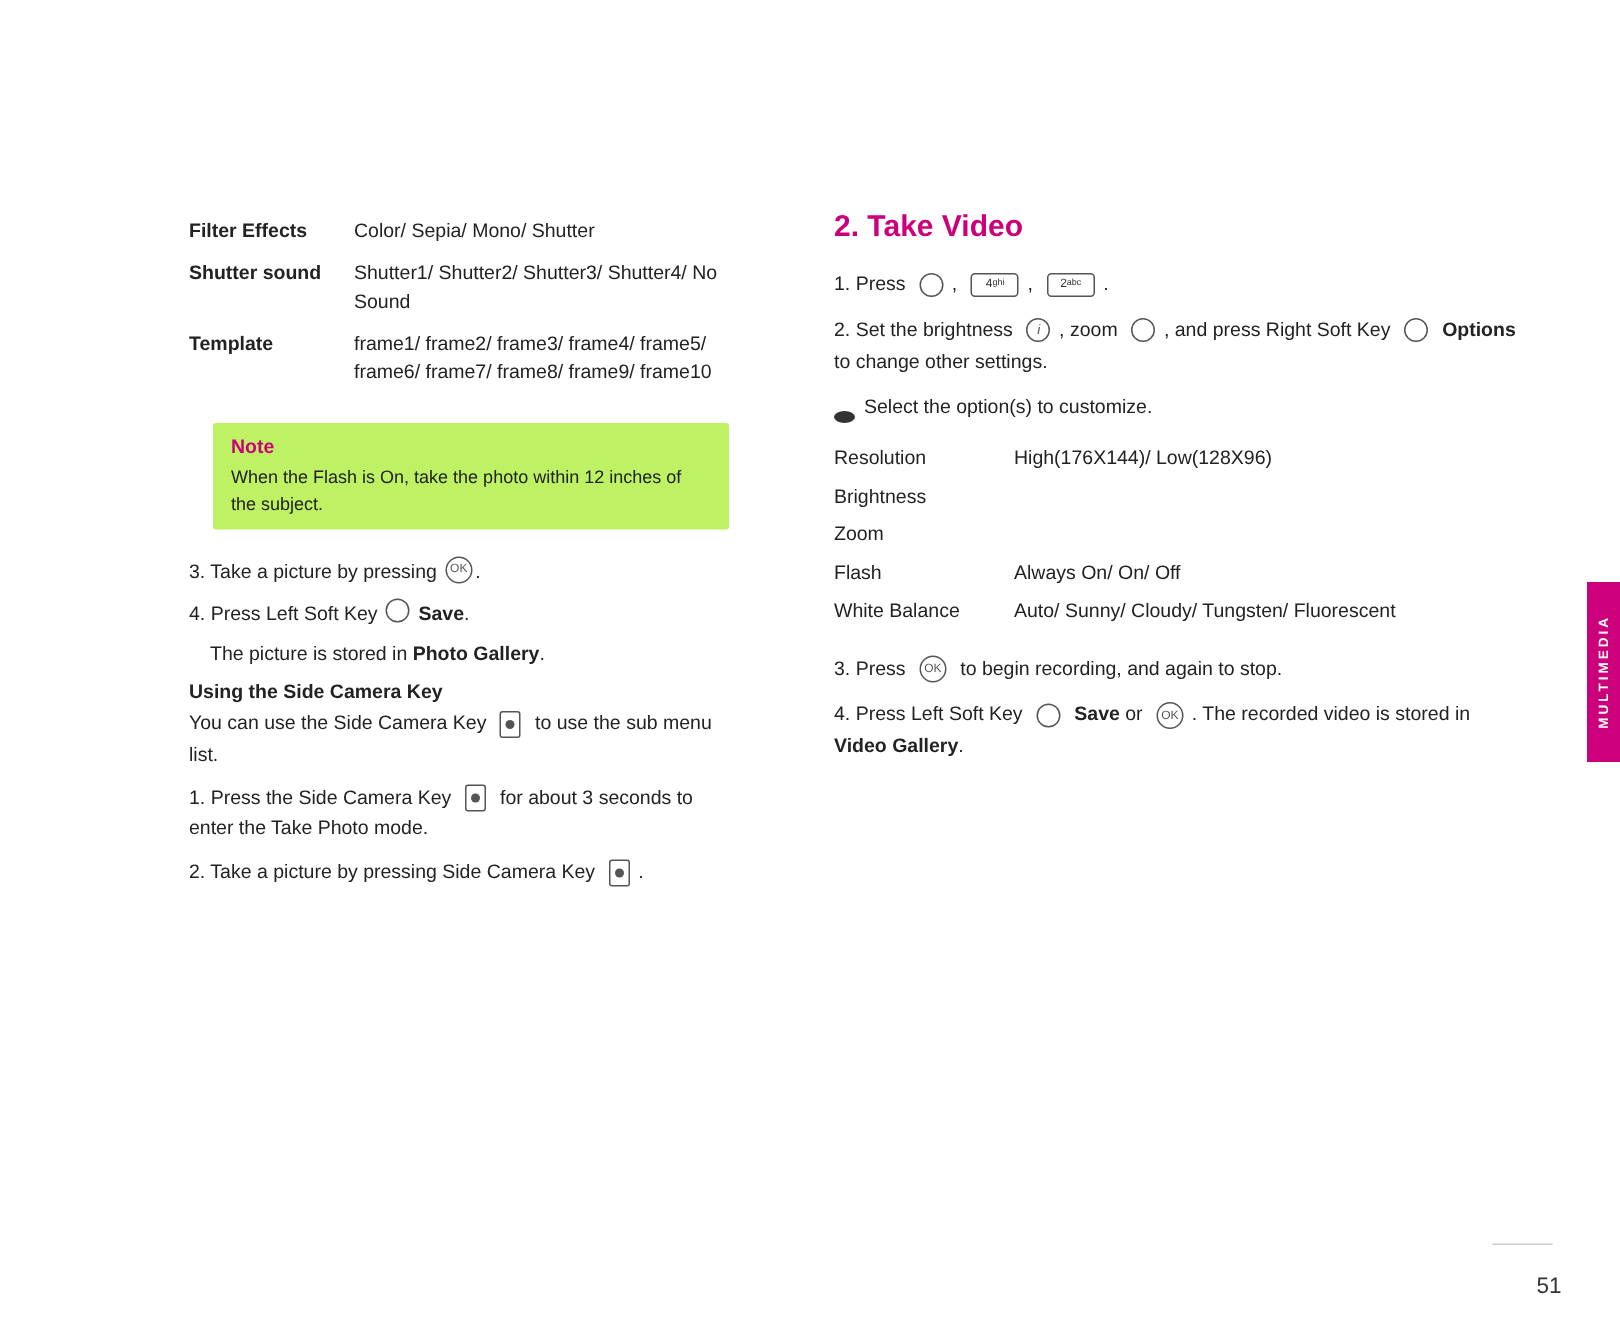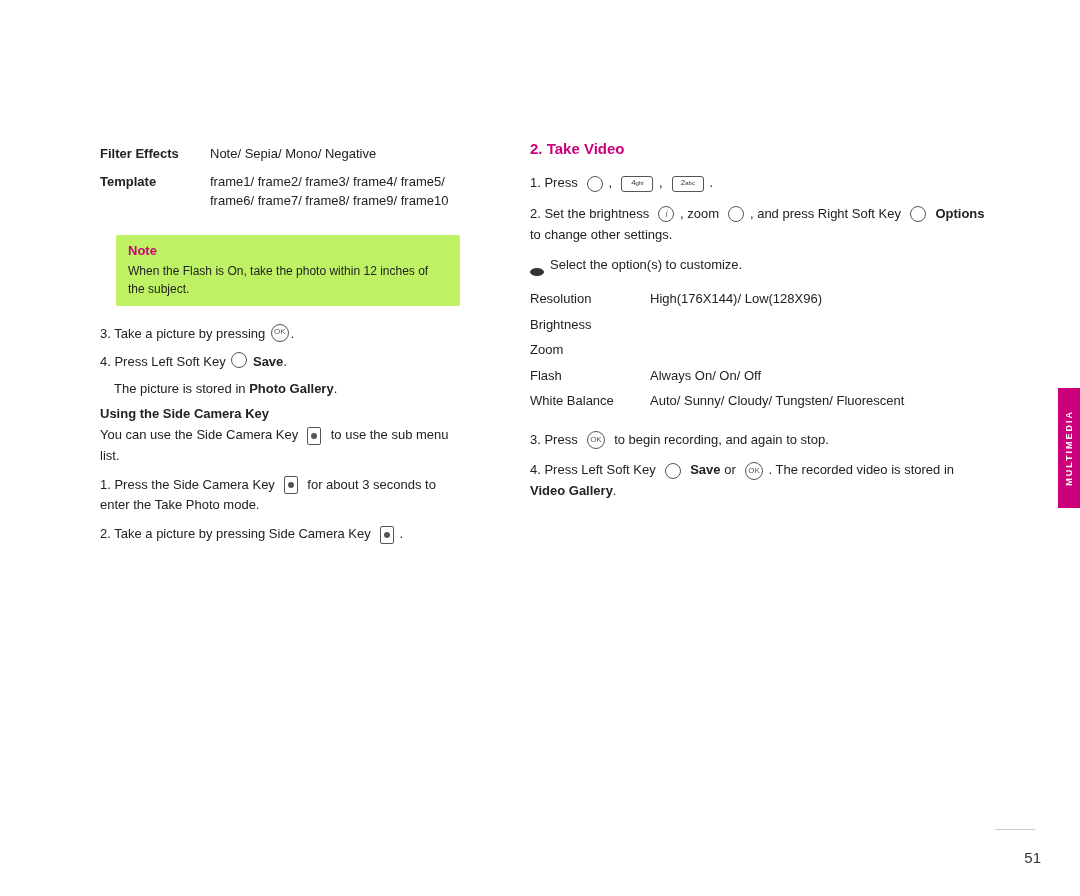--- a/index.html
+++ b/index.html
@@ -12,20 +12,21 @@
       color: #222;
       overflow: hidden;
       position: relative;
     }
 
     .page-container {
       display: flex;
       width: 1080px;
       height: 896px;
       position: relative;
+      padding-left: 26px;
     }
 
     
     .left-col {
       width: 490px;
       padding: 140px 30px 30px 100px;
       flex-shrink: 0;
     }
 
     
@@ -164,21 +165,21 @@
 
     
     .sub-heading {
       font-weight: bold;
       font-size: 13px;
       margin: 10px 0 4px 0;
     }
 
     
     .section-title {
-      font-size: 15px;
+      font-size: 20px;
       font-weight: bold;
       color: #cc007a;
       margin-bottom: 16px;
     }
 
     .right-step {
       font-size: 13px;
       line-height: 1.6;
       margin-bottom: 10px;
     }
@@ -288,21 +289,25 @@
 <body>
 
 <div class="page-container">
 
   <div class="left-col">
 
     <table class="settings-table">
       <tbody>
           <tr>
         <td class="bold-text">Filter Effects</td>
-        <td>Note/ Sepia/ Mono/ Negative</td>
+        <td>Color/ Sepia/ Mono/ Shutter</td>
+      </tr>
+      <tr>
+        <td class="bold-text">Shutter sound</td>
+        <td>Shutter1/ Shutter2/ Shutter3/ Shutter4/ No Sound</td>
       </tr>
       <tr>
         <td class="bold-text">Template</td>
         <td>frame1/ frame2/ frame3/ frame4/ frame5/ frame6/ frame7/ frame8/ frame9/ frame10</td>
       </tr>
     </tbody>
       </table>
 
     <div class="note-box">
       <div class="note-label">Note</div>

